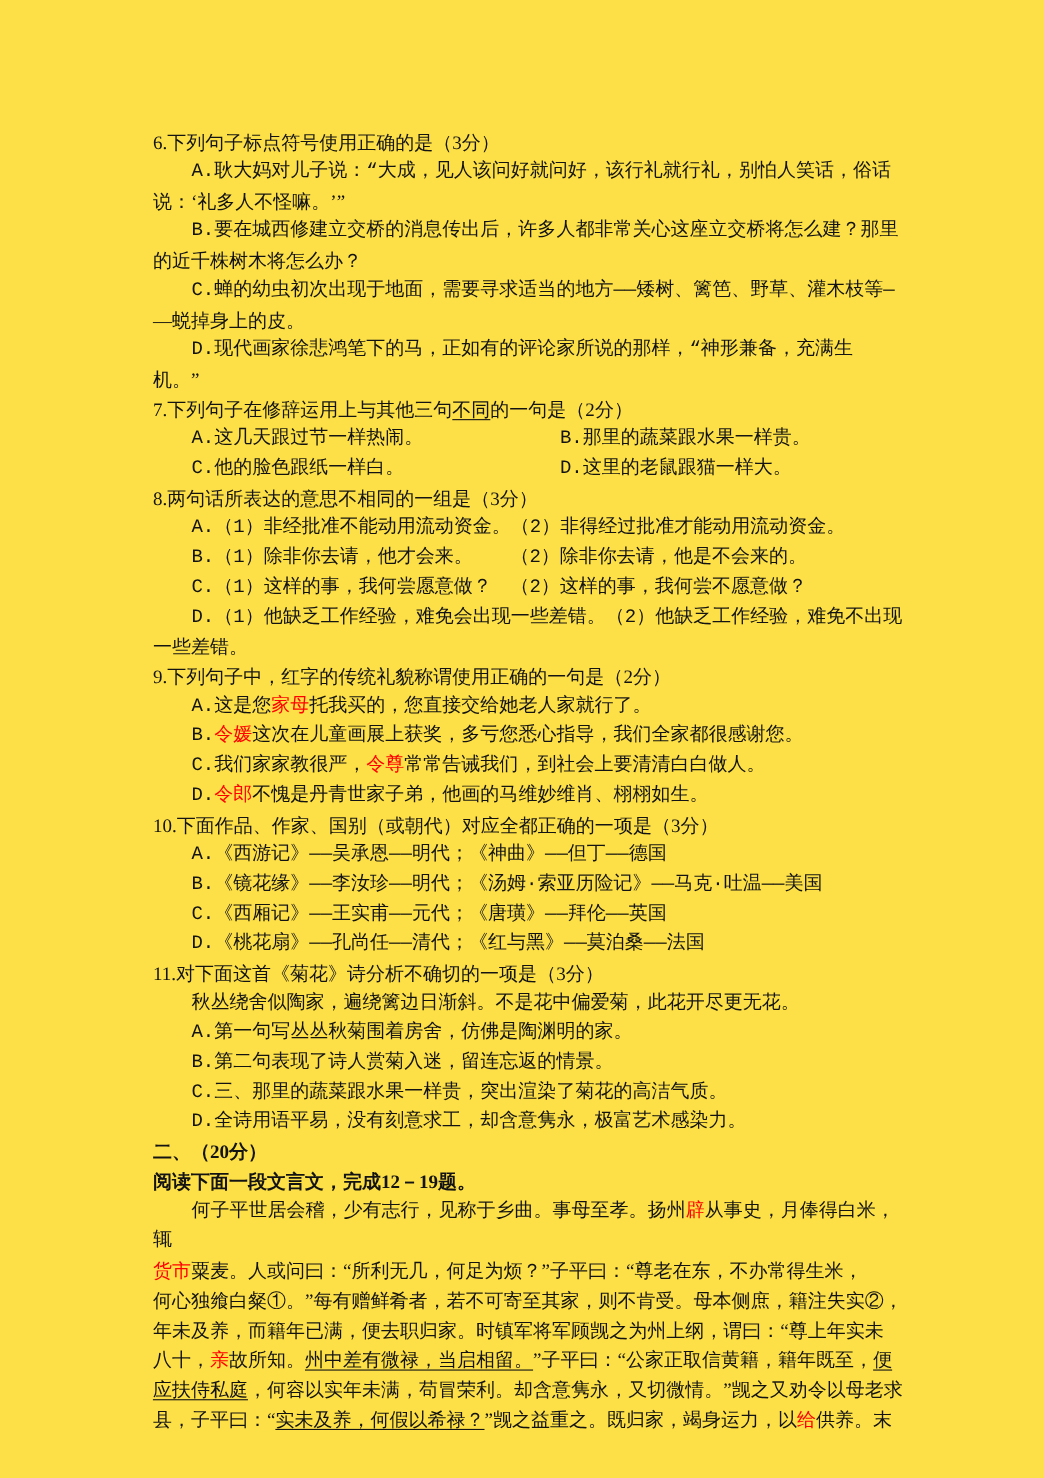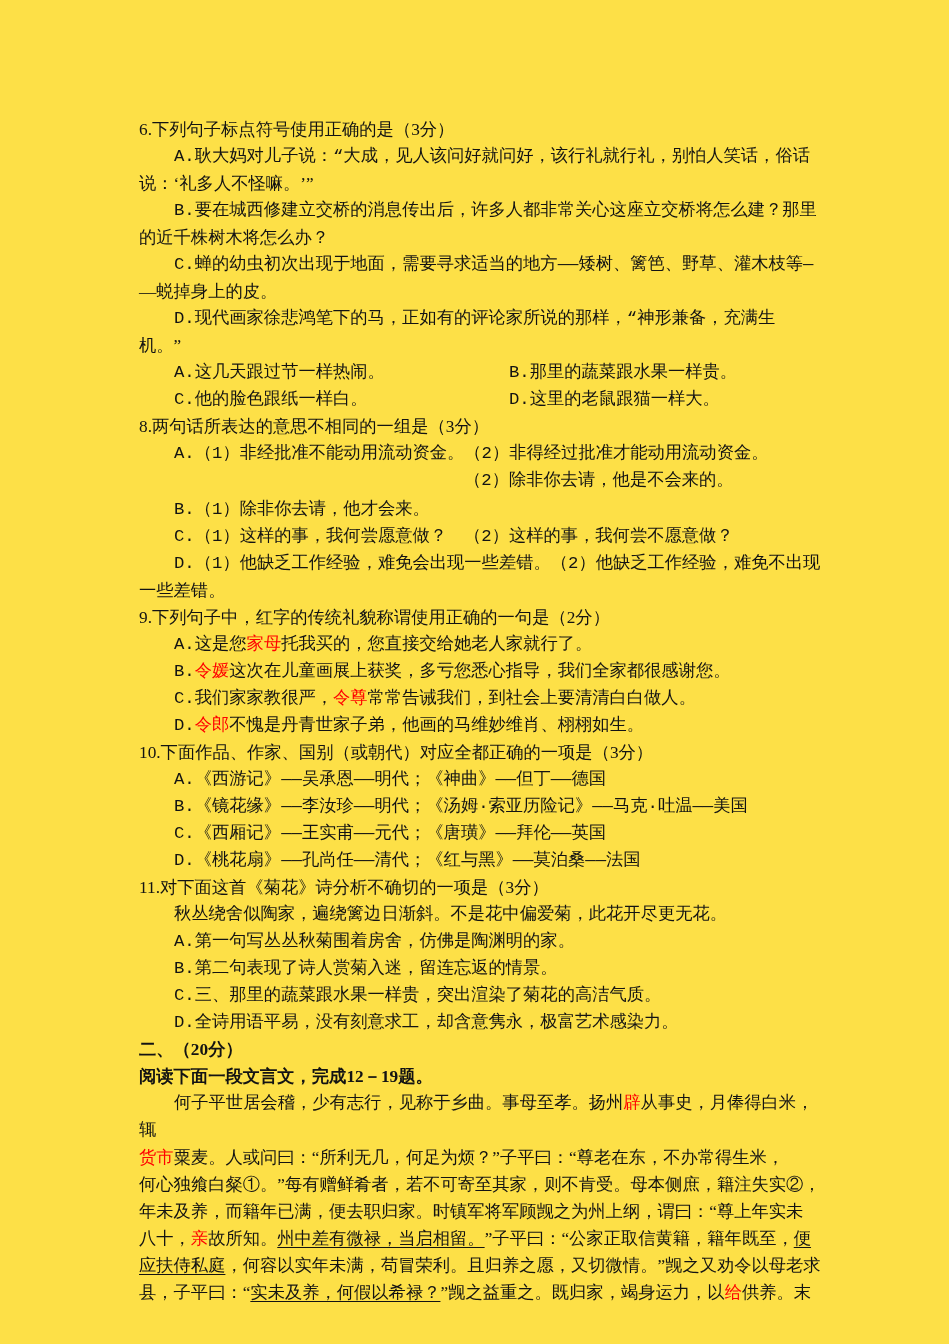--- a/index.html
+++ b/index.html
@@ -38,25 +38,26 @@
   <div class="doc">
       <div class="line"><span>6.下列句子标点符号使用正确的是（3分）</span></div>
       <div class="line indent"><span>A.耿大妈对儿子说：“大成，见人该问好就问好，该行礼就行礼，别怕人笑话，俗话</span></div>
       <div class="line"><span>说：‘礼多人不怪嘛。’”</span></div>
       <div class="line indent"><span>B.要在城西修建立交桥的消息传出后，许多人都非常关心这座立交桥将怎么建？那里</span></div>
       <div class="line"><span>的近千株树木将怎么办？</span></div>
       <div class="line indent"><span>C.蝉的幼虫初次出现于地面，需要寻求适当的地方——矮树、篱笆、野草、灌木枝等—</span></div>
       <div class="line"><span>—蜕掉身上的皮。</span></div>
       <div class="line indent"><span>D.现代画家徐悲鸿笔下的马，正如有的评论家所说的那样，“神形兼备，充满生</span></div>
       <div class="line"><span>机。”</span></div>
+      <div class="line"><span>7.下列句子在修辞运用上与其他三句</span><span class="u">不同</span><span>的一句是（2分）</span></div>
       <div class="line indent"><span class="col" style="width: 335px;">A.这几天跟过节一样热闹。</span><span>B.那里的蔬菜跟水果一样贵。</span></div>
       <div class="line indent"><span class="col" style="width: 335px;">C.他的脸色跟纸一样白。</span><span>D.这里的老鼠跟猫一样大。</span></div>
       <div class="line"><span>8.两句话所表达的意思不相同的一组是（3分）</span></div>
       <div class="line indent"><span>A.（1）非经批准不能动用流动资金。（2）非得经过批准才能动用流动资金。</span></div>
-      <div class="line indent"><span class="col" style="width: 290px; margin-top: 29px;">B.（1）除非你去请，他才会来。</span><span>（2）除非你去请，他是不会来的。</span></div>
+      <div class="line indent"><span class="col" style="width: 290px;">B.（1）除非你去请，他才会来。</span><span>（2）除非你去请，他是不会来的。</span></div>
       <div class="line indent"><span class="col" style="width: 290px;">C.（1）这样的事，我何尝愿意做？</span><span>（2）这样的事，我何尝不愿意做？</span></div>
       <div class="line indent"><span>D.（1）他缺乏工作经验，难免会出现一些差错。（2）他缺乏工作经验，难免不出现</span></div>
       <div class="line"><span>一些差错。</span></div>
       <div class="line"><span>9.下列句子中，红字的传统礼貌称谓使用正确的一句是（2分）</span></div>
       <div class="line indent"><span>A.这是您</span><span class="red">家母</span><span>托我买的，您直接交给她老人家就行了。</span></div>
       <div class="line indent"><span>B.</span><span class="red">令媛</span><span>这次在儿童画展上获奖，多亏您悉心指导，我们全家都很感谢您。</span></div>
       <div class="line indent"><span>C.我们家家教很严，</span><span class="red">令尊</span><span>常常告诫我们，到社会上要清清白白做人。</span></div>
       <div class="line indent"><span>D.</span><span class="red">令郎</span><span>不愧是丹青世家子弟，他画的马维妙维肖、栩栩如生。</span></div>
       <div class="line"><span>10.下面作品、作家、国别（或朝代）对应全都正确的一项是（3分）</span></div>
       <div class="line indent"><span>A.《西游记》——吴承恩——明代；《神曲》——但丁——德国</span></div>
@@ -69,16 +70,16 @@
       <div class="line indent"><span>B.第二句表现了诗人赏菊入迷，留连忘返的情景。</span></div>
       <div class="line indent"><span>C.三、那里的蔬菜跟水果一样贵，突出渲染了菊花的高洁气质。</span></div>
       <div class="line indent"><span>D.全诗用语平易，没有刻意求工，却含意隽永，极富艺术感染力。</span></div>
       <div class="line"><span class="b">二、（20分）</span></div>
       <div class="line"><span class="b">阅读下面一段文言文，完成12－19题。</span></div>
       <div class="line indent"><span>何子平世居会稽，少有志行，见称于乡曲。事母至孝。扬州</span><span class="red">辟</span><span>从事史，月俸得白米，辄</span></div>
       <div class="line"><span class="red">货市</span><span>粟麦。人或问曰：“所利无几，何足为烦？”子平曰：“尊老在东，不办常得生米，</span></div>
       <div class="line"><span>何心独飨白粲①。”每有赠鲜肴者，若不可寄至其家，则不肯受。母本侧庶，籍注失实②，</span></div>
       <div class="line"><span>年未及养，而籍年已满，便去职归家。时镇军将军顾觊之为州上纲，谓曰：“尊上年实未</span></div>
       <div class="line"><span>八十，</span><span class="red">亲</span><span>故所知。</span><span class="u">州中差有微禄，当启相留。</span><span>”子平曰：“公家正取信黄籍，籍年既至，</span><span class="u">便</span></div>
-      <div class="line"><span class="u">应扶侍私庭</span><span>，何容以实年未满，苟冒荣利。且归养之愿，又切微情。”觊之又劝令以母老求</span></div>
+      <div class="line"><span class="u">应扶侍私庭</span><span>，何容以实年未满，苟冒荣利。却含意隽永，又切微情。”觊之又劝令以母老求</span></div>
       <div class="line"><span>县，子平曰：“</span><span class="u">实未及养，何假以希禄？</span><span>”觊之益重之。既归家，竭身运力，以</span><span class="red">给</span><span>供养。末</span></div>
     </div>
 </div>
 
 </body></html>

